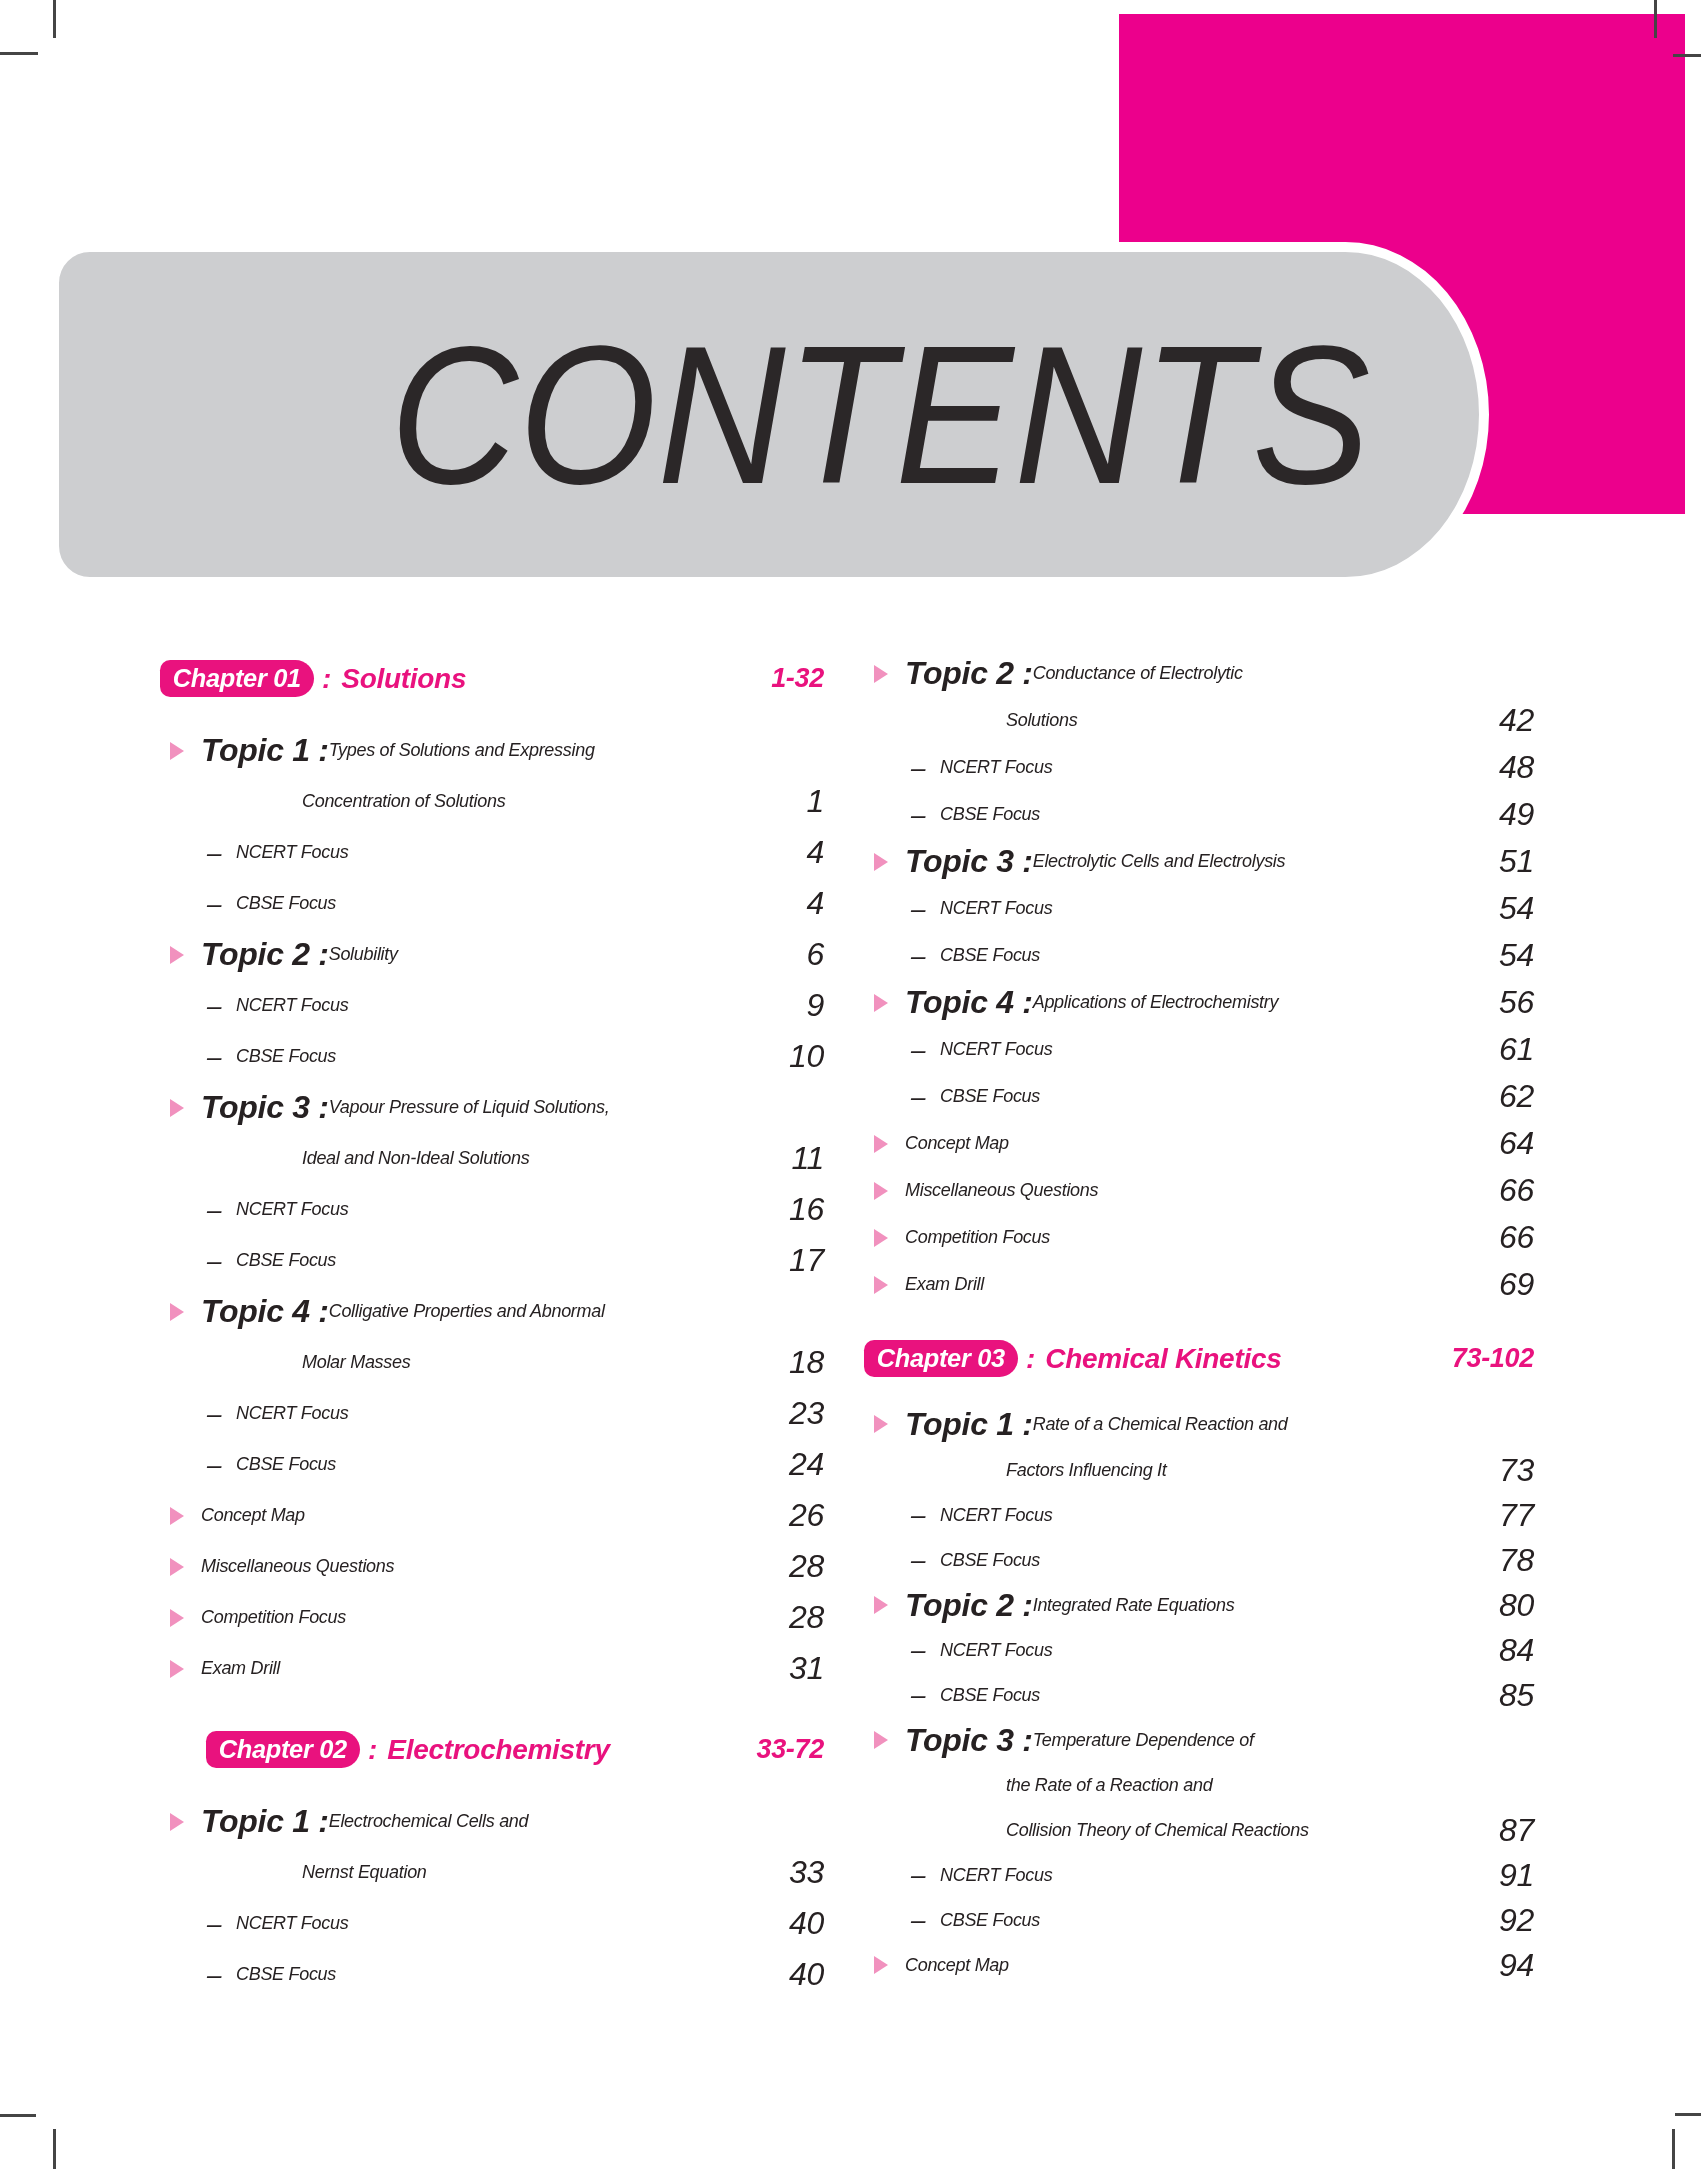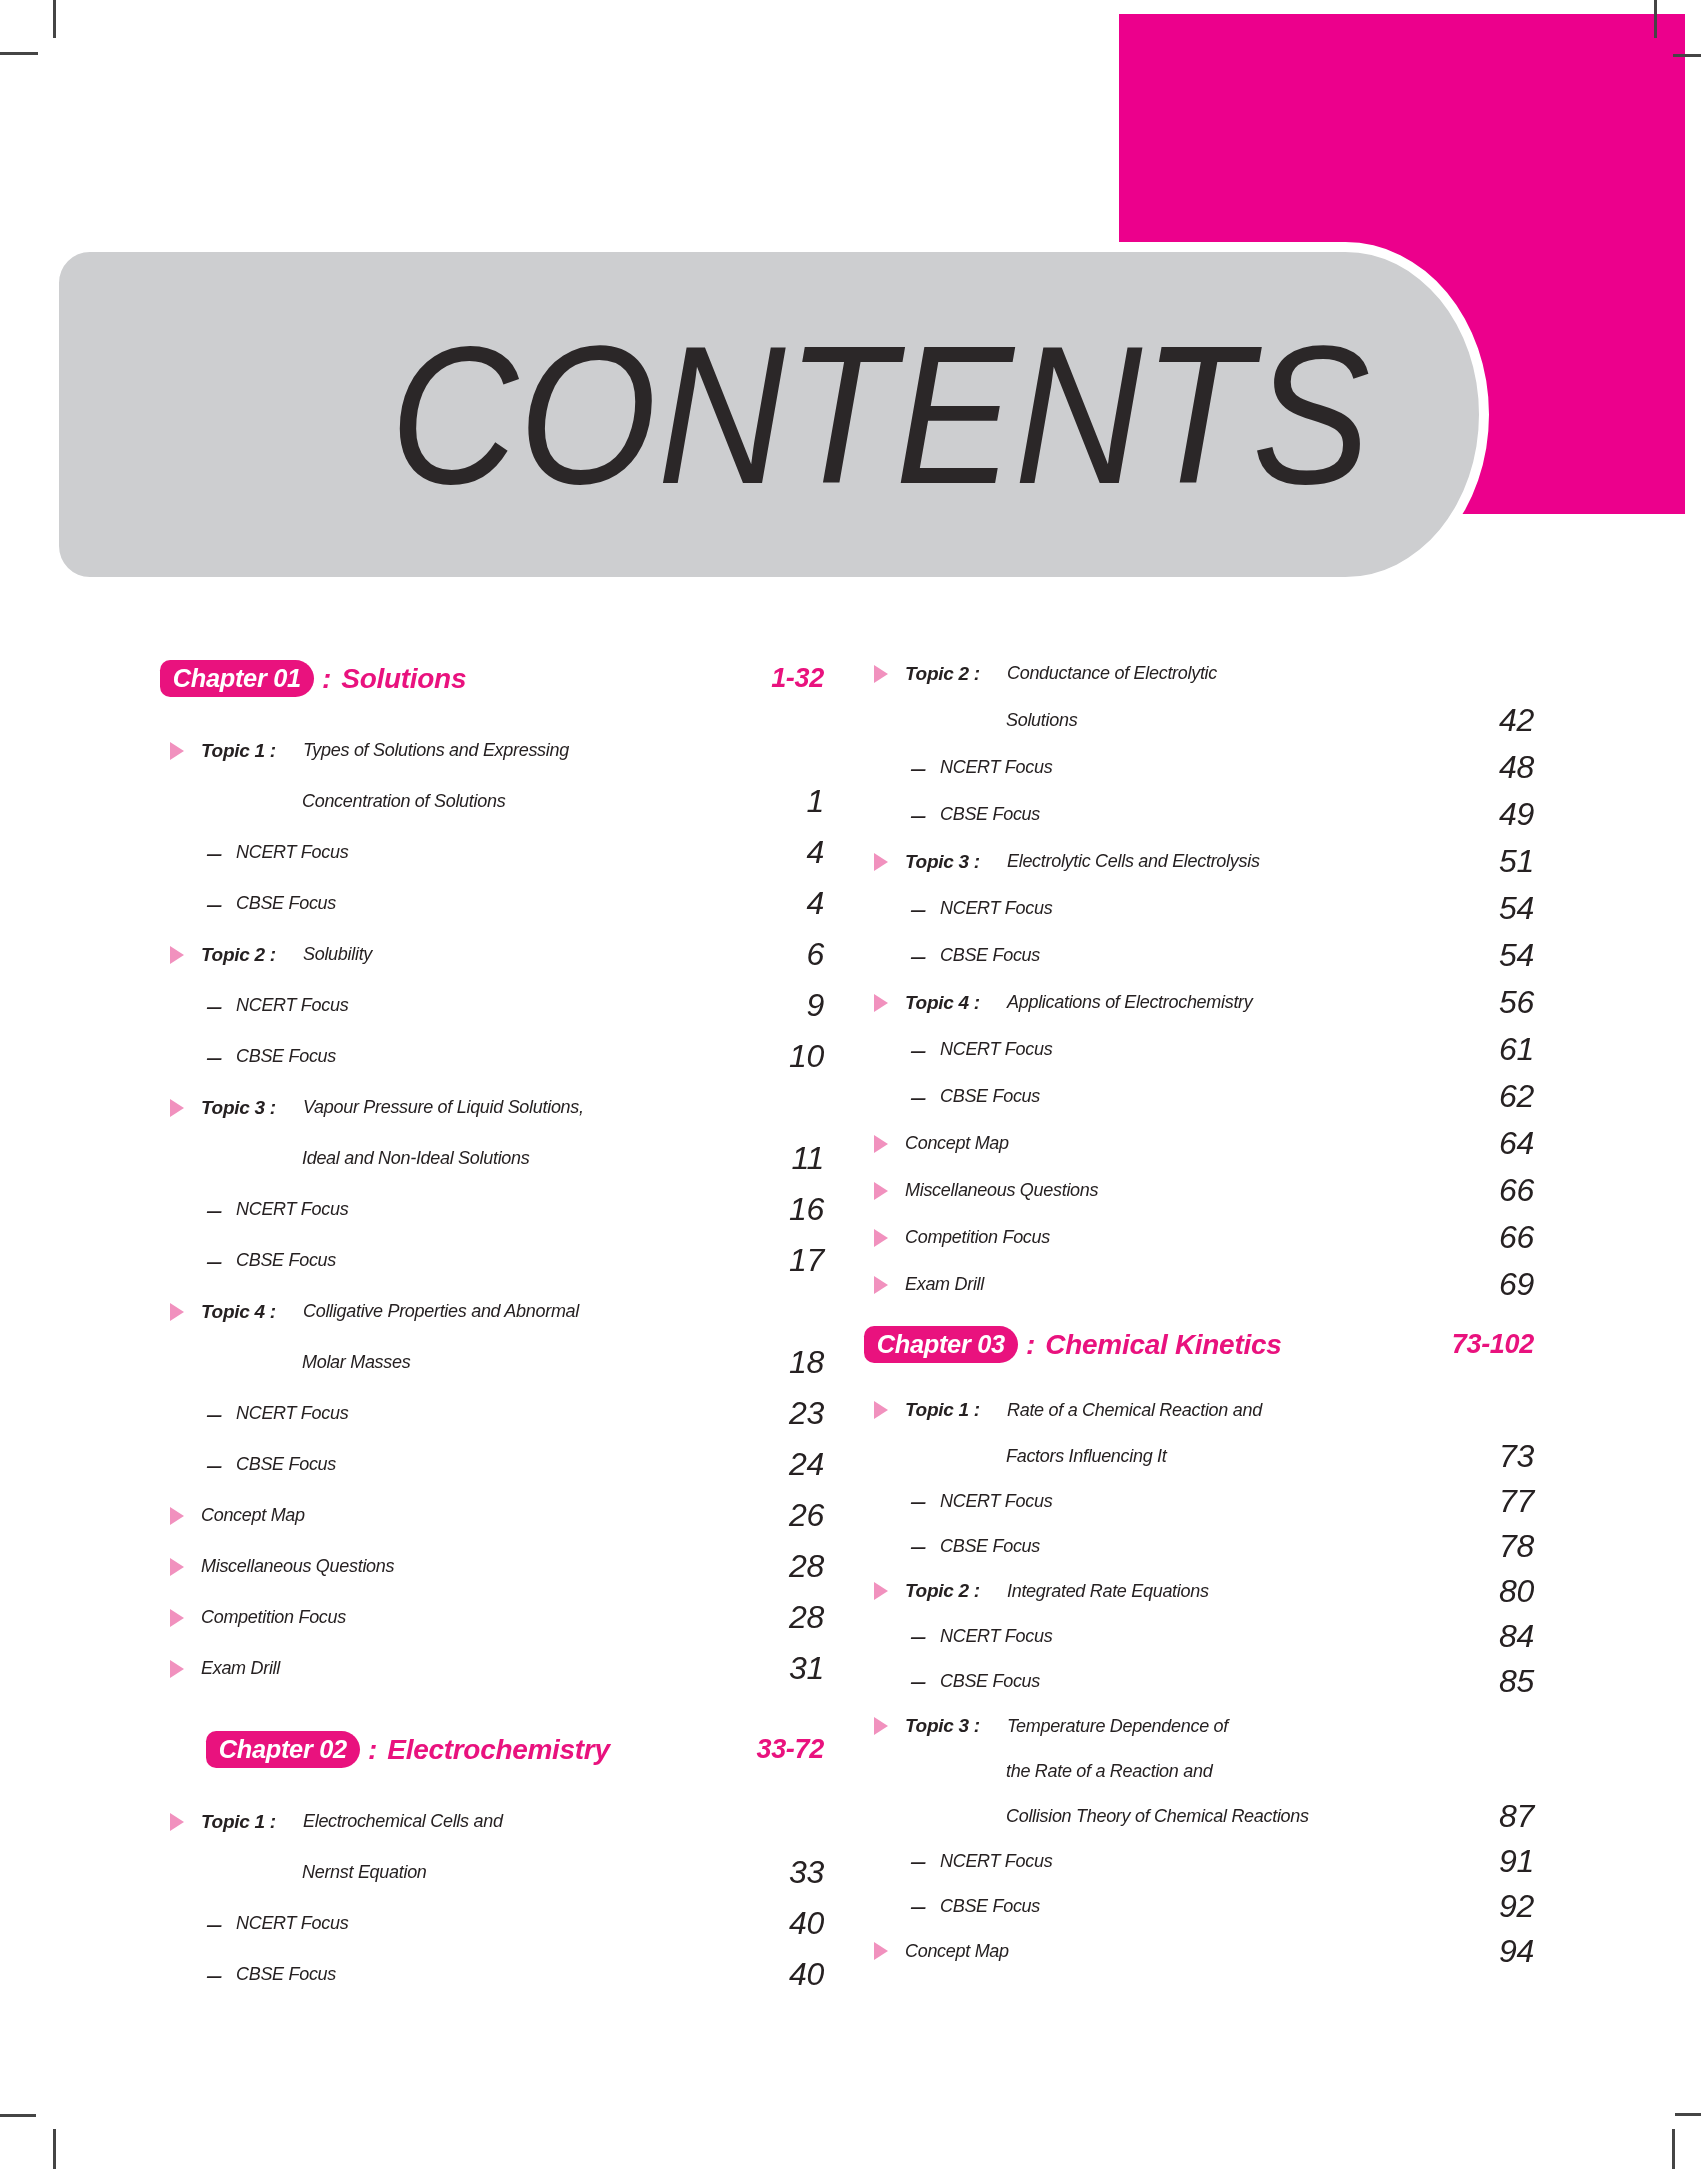--- a/index.html
+++ b/index.html
@@ -48,36 +48,36 @@
   #col-left{left:160px;top:653px;width:664px;}
   #col-right{left:864px;top:650px;width:670px;}
 
   .row{position:relative;display:flex;align-items:center;letter-spacing:-0.3px;}
   #col-left .row{height:51px;}
   #col-right .row{height:47px;}
   #col-right .row:nth-child(n+17){height:45px;}
 
   #col-left .row.chapter{margin-bottom:21px;}
   #col-left .row.chapter:not(:first-child){margin-top:30px;padding-left:46px;}
-  #col-right .row.chapter{margin-top:13px;margin-bottom:18.6px;}
+  #col-right .row.chapter{margin-top:27px;margin-bottom:18.6px;}
 
   .row.topic{padding-left:41px;}
   .row.item{padding-left:41px;}
   .row.cont{padding-left:142px;}
   .row.sub{padding-left:76px;}
 
   .tri{
     position:absolute;left:10.2px;top:50%;transform:translateY(-50%);
     width:0;height:0;
     border-left:14.4px solid var(--bullet,#F191BE);
     border-top:9.3px solid transparent;border-bottom:9.3px solid transparent;
   }
   .dash{position:absolute;left:47px;top:50%;transform:translateY(-50%);font-size:26px;}
 
-  .tlabel{font-weight:bold;font-size:19px;display:inline-block;min-width:102px;white-space:nowrap;}
+  .tlabel{font-weight:bold;font-size:32px;display:inline-block;min-width:102px;white-space:nowrap;}
   .ttext,.stext,.itext{font-size:18px;white-space:nowrap;text-align:center;}
   .page-num{margin-left:auto;font-size:32px;}
 
   .pill{
     display:inline-flex;align-items:center;height:37px;padding:0 12.7px;
     background:var(--accent,#E9127E);color:#ffffff;
     font-weight:bold;font-size:25.4px;
     border-radius:10.2px 18.6px 18.6px 10.2px;white-space:nowrap;
   }
   .chsep{color:var(--accent,#E9127E);font-weight:bold;font-size:28px;margin:0 10.2px 0 8.5px;}

